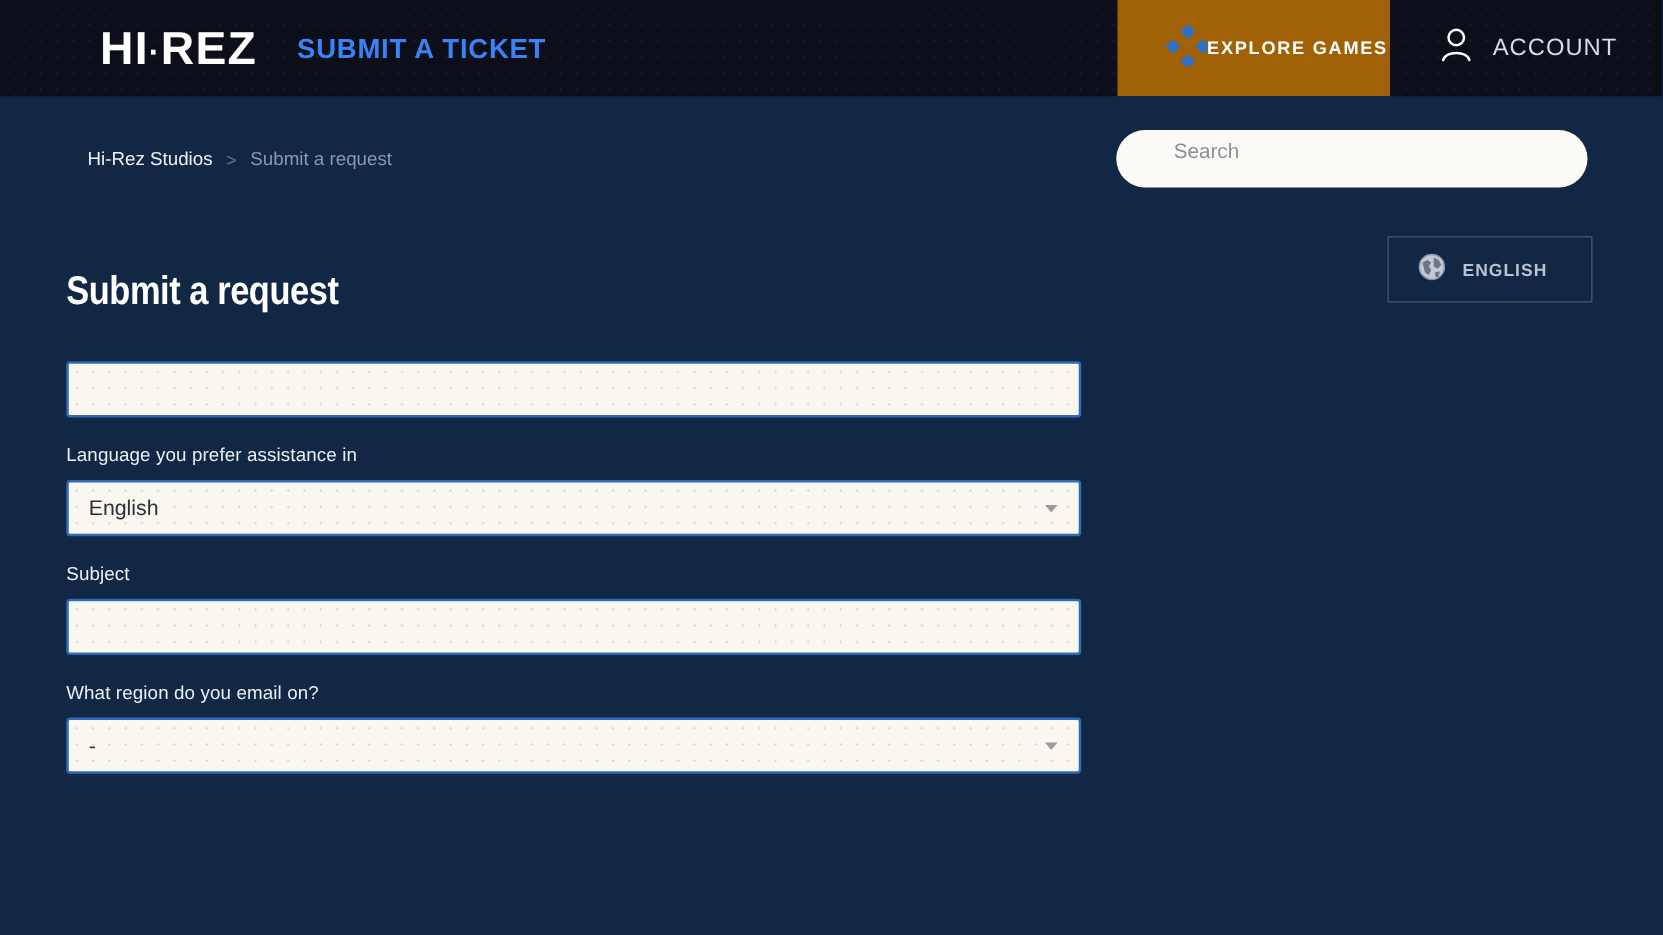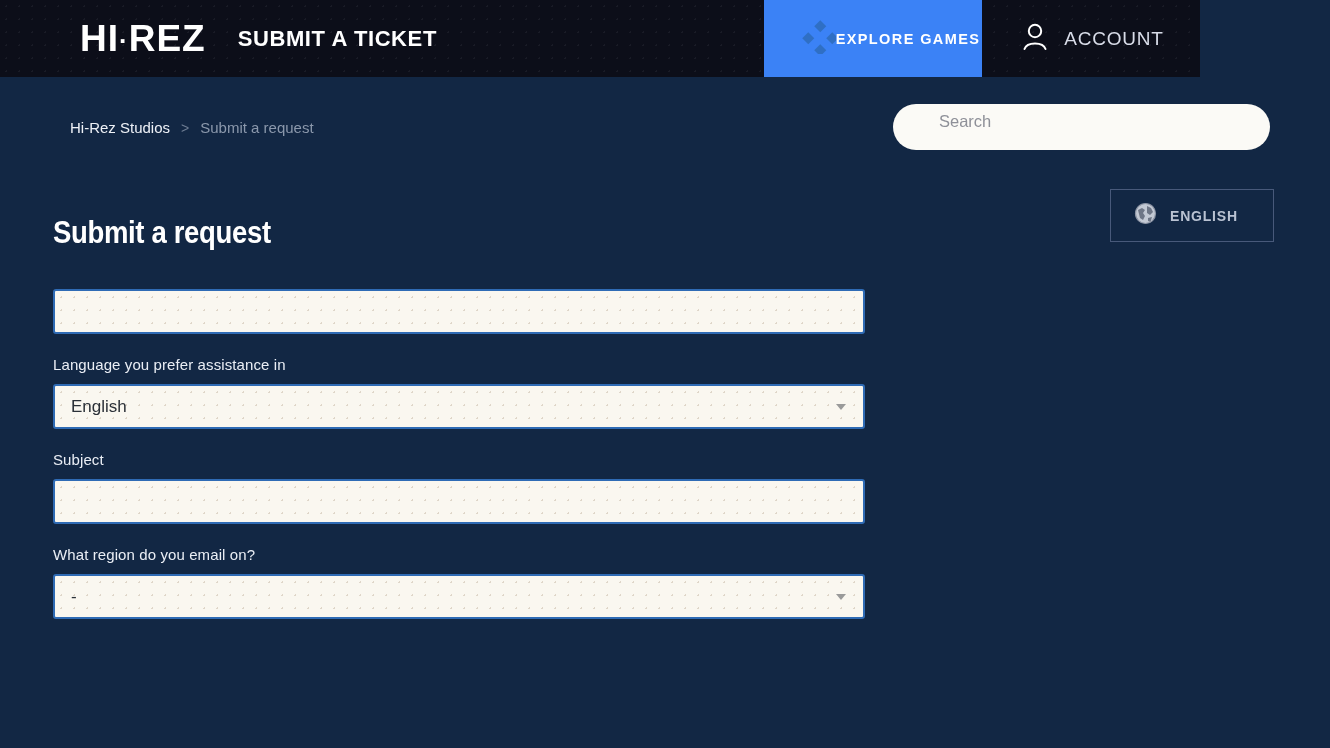--- a/index.html
+++ b/index.html
@@ -33,21 +33,21 @@
     background-image: radial-gradient(rgba(160,140,110,0.30) 1px, transparent 1px);
     background-size: 13px 13px;
     pointer-events: none;
     border-radius: inherit;
   }
 
   
   .topbar {
     position: absolute;
     top: 0; left: 0;
-    width: 1200px;
+    width: 1330px;
     height: 77px;
     background: #0c0e19;
     display: flex;
     align-items: stretch;
     overflow: hidden;
   }
 
   .brand-zone {
     display: flex;
     align-items: center;
@@ -66,30 +66,30 @@
     line-height: 1;
     white-space: nowrap;
   }
   .logo .dot { font-size: 26px; vertical-align: middle; }
 
   .site-title {
     margin-left: 32px;
     font-size: 22px;
     font-weight: bold;
     letter-spacing: 0.6px;
-    color: #ffffff;
+    color: #3b82f6;
     white-space: nowrap;
   }
 
   .topbar-spacer { flex: 1 1 auto; }
 
   .explore-btn {
     width: 218px;
     height: 77px;
-    background: #3b82f6;
+    background: #a16207;
     display: flex;
     align-items: center;
     justify-content: center;
     cursor: pointer;
     position: relative;
     z-index: 2;
     flex: 0 0 auto;
     padding-left: 36px;
   }
   .explore-label {

